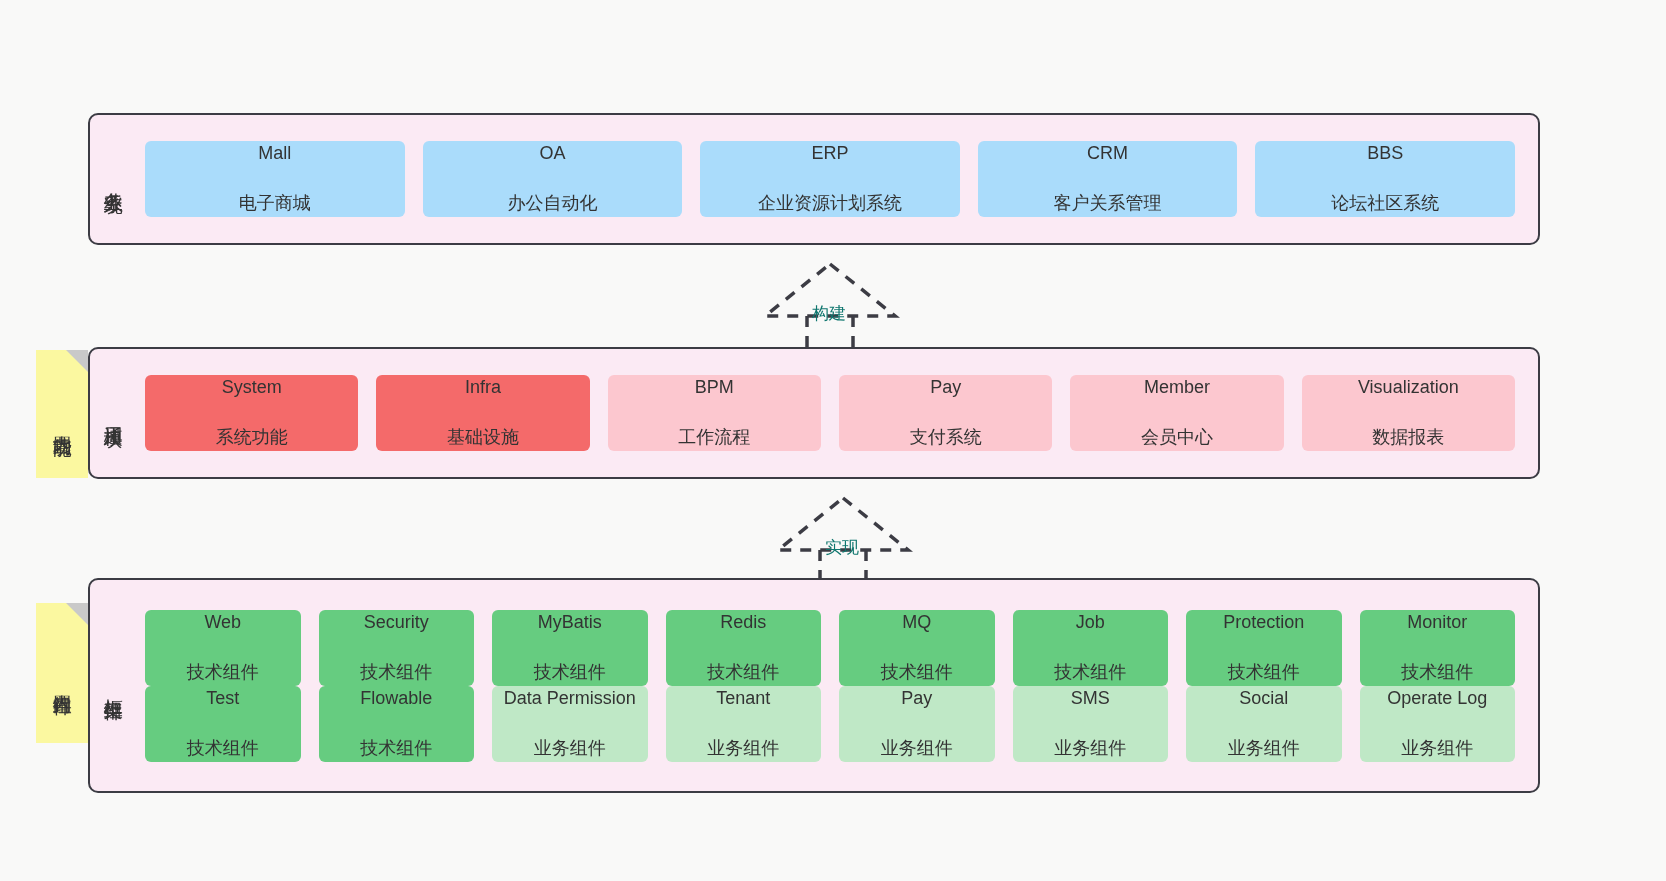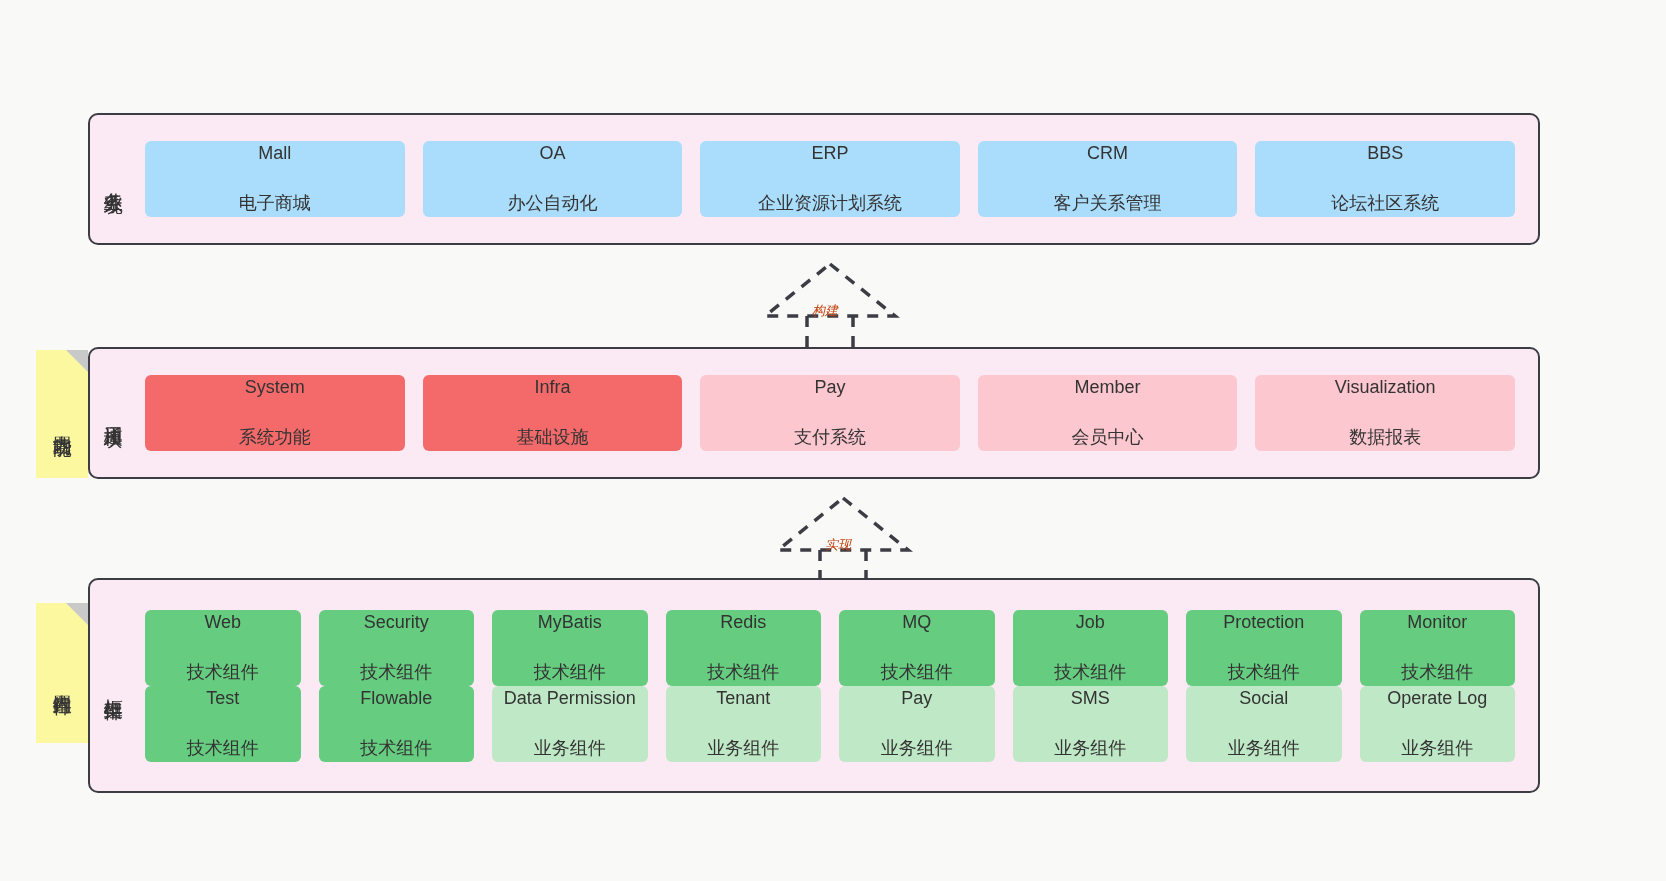--- a/index.html
+++ b/index.html
@@ -125,26 +125,25 @@
   }
 
   
   .arrow {
     position: absolute;
     pointer-events: none;
   }
   .arrow svg { display: block; }
   .arrow-label {
     position: absolute;
-    font-size: 13px;
-    color: #c2410c;
+    font-size: 17px;
+    color: #0f766e;
     background: transparent;
     white-space: nowrap;
     user-select: none;
-    font-style: italic;
   }
 </style>
 </head>
 <body>
 
 <div class="canvas">
 
   <div class="layer" style="left:88px; top:113px; width:1452px; height:132px;">
     <div class="layer-title">业务系统</div>
     <div class="layer-body">
@@ -192,20 +191,24 @@
       <div class="row">
         <div class="card red">
           <span class="t1">System</span>
           <span class="t2">系统功能</span>
         </div>
         <div class="card red">
           <span class="t1">Infra</span>
           <span class="t2">基础设施</span>
         </div>
         <div class="card pink">
+          <span class="t1">BPM</span>
+          <span class="t2">工作流程</span>
+        </div>
+        <div class="card pink">
           <span class="t1">Pay</span>
           <span class="t2">支付系统</span>
         </div>
         <div class="card pink">
           <span class="t1">Member</span>
           <span class="t2">会员中心</span>
         </div>
         <div class="card pink">
           <span class="t1">Visualization</span>
           <span class="t2">数据报表</span>

